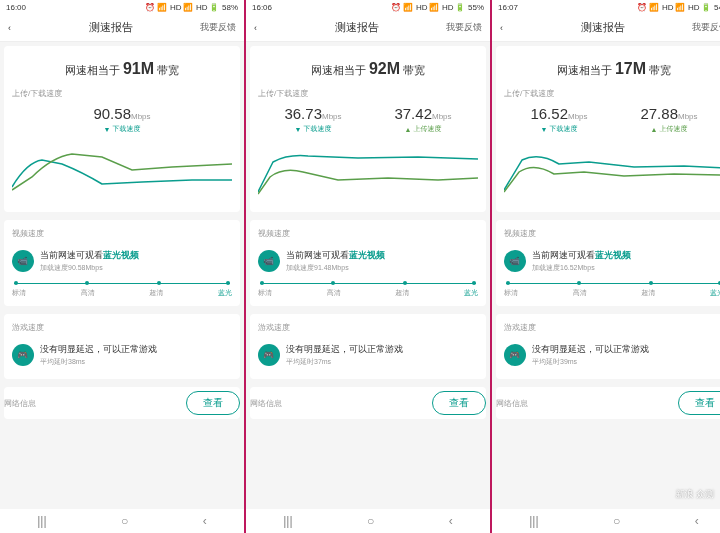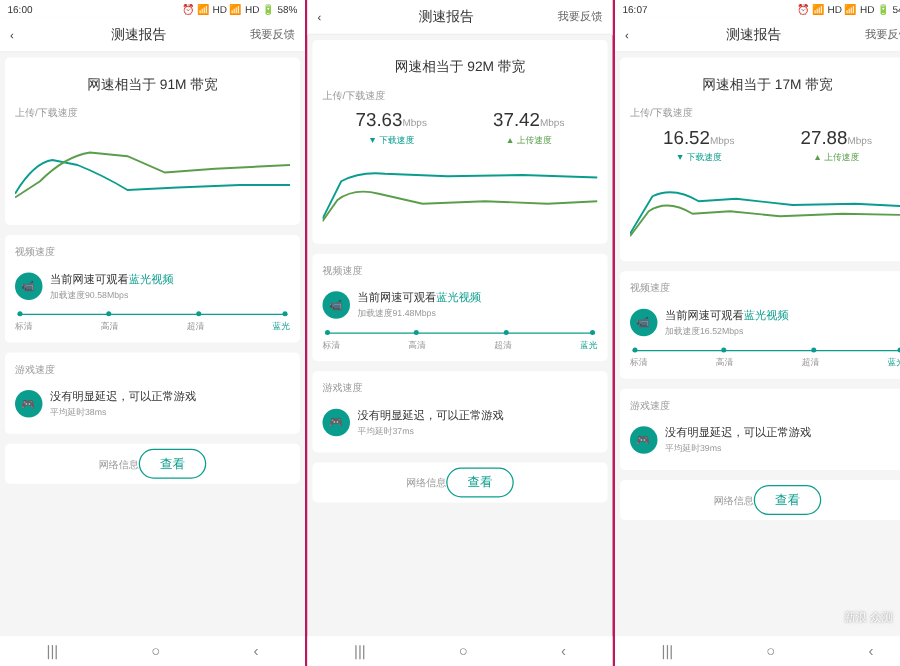--- a/index.html
+++ b/index.html
@@ -7,44 +7,44 @@
 .phone{flex:1;background:#f5f5f5;border-right:2px solid #be185d;display:flex;flex-direction:column;font-size:9px}
 .phone:last-child{border-right:none}
 .status{height:14px;background:#fff;display:flex;justify-content:space-between;align-items:center;padding:0 6px;font-size:8px;color:#333}
 .status-r{display:flex;gap:2px;align-items:center}
 .hdr{height:28px;background:#fff;display:flex;align-items:center;padding:0 8px;border-bottom:1px solid #eee}
 .back{width:14px;color:#333}
 .title{flex:1;text-align:center;font-size:11px;color:#333}
 .fb{font-size:9px;color:#666}
 .card{background:#fff;margin:4px;border-radius:4px;padding:8px}
 .summary{text-align:center;font-size:11px;color:#333;padding:6px 0 10px}
-.summary .big{font-size:11px;font-weight:400}
+.summary .big{font-size:16px;font-weight:700}
 .sub{font-size:8px;color:#999;margin-bottom:6px}
 .speeds{display:flex;justify-content:space-around;margin-bottom:4px}
 .spd{text-align:center}
 .spd-v{font-size:15px;color:#333}
 .spd-u{font-size:8px;color:#999}
 .spd-l{font-size:7px;margin-top:2px;display:flex;align-items:center;justify-content:center;gap:2px}
 .dn{color:#0a9d8e}
 .up{color:#5a9e4a}
 .chart{height:60px;margin-top:4px}
 .sec{display:flex;align-items:center;gap:6px;padding:4px 0}
 .icon{width:22px;height:22px;border-radius:50%;background:#0a9d8e;display:flex;align-items:center;justify-content:center;color:#fff;flex-shrink:0}
 .sec-txt{flex:1}
 .sec-t{font-size:9px;color:#333}
-.sec-t .hl{color:#0a9d8e;font-weight:400}
+.sec-t .hl{color:#0a9d8e;font-weight:700}
 .sec-s{font-size:7px;color:#999;margin-top:1px}
 .qbar{margin-top:6px}
 .qline{height:1px;background:#0a9d8e;position:relative;margin:4px 2px}
 .qline::before,.qline::after{content:'';position:absolute;width:4px;height:4px;background:#0a9d8e;border-radius:50%;top:-2px}
 .qline::before{left:0}.qline::after{right:0}
 .qdot{position:absolute;width:4px;height:4px;background:#0a9d8e;border-radius:50%;top:-2px}
 .qlbls{display:flex;justify-content:space-between;font-size:7px;color:#999;margin-top:4px}
 .qlbls span:last-child{color:#0a9d8e}
-.view{display:flex;align-items:center;justify-content:center;padding:4px 0}
+.view{display:flex;align-items:center;justify-content:space-between;padding:4px 0}
 .vbtn{border:1px solid #0a9d8e;color:#0a9d8e;padding:4px 16px;border-radius:12px;font-size:10px}
 .nav{height:24px;background:#fff;display:flex;justify-content:space-around;align-items:center;margin-top:auto;color:#888}
 .nav span{font-size:12px}
 .watermark{position:absolute;bottom:33px;right:6px;font-size:9px;color:#fff;text-shadow:0 0 2px rgba(0,0,0,0.5);text-align:right;line-height:1.2}
 </style>
 </head>
 <body>
 
 <div id="container" style="display:flex;width:100%">
     <div class="phone">
@@ -54,20 +54,24 @@
       </div>
 <div class="hdr">
 <span class="back">‹</span>
 <span class="title">测速报告</span>
 <span class="fb">我要反馈</span>
 </div>
 <div class="card">
 <div class="summary">网速相当于 <span class="big">91M</span> 带宽</div>
 <div class="sub">上传/下载速度</div>
 <div class="speeds">
+<div class="spd">
+            <div><span class="spd-v">90.58</span><span class="spd-u">Mbps</span></div>
+            <div class="spd-l dn"><span>▼</span>下载速度</div>
+          </div>
 </div>
 <svg class="chart" viewBox="0 0 220 60" preserveAspectRatio="none">
           <path d="M0,45 Q15,20 30,18 L50,22 Q70,30 90,42 L130,40 L180,38 L220,38" stroke="#0a9d8e" stroke-width="1.5" fill="none"></path>
           <path d="M0,48 L20,35 Q40,15 60,12 L90,15 L120,28 L160,25 L220,22" stroke="#5a9e4a" stroke-width="1.5" fill="none"></path>
         </svg>
 </div>
 <div class="card">
 <div class="sub">视频速度</div>
 <div class="sec">
           <div class="icon">📹</div>
@@ -103,31 +107,35 @@
 <span class="sub" style="margin:0">网络信息</span>
 <span class="vbtn">查看</span>
 </div>
 <div class="nav">
         <span>|||</span>
         <span>○</span>
         <span>‹</span>
       </div>
 </div>
     <div class="phone">
+<div class="status">
+        <span>16:06</span>
+        <span class="status-r">⏰ 📶 HD 📶 HD 🔋 55%</span>
+      </div>
 <div class="hdr">
 <span class="back">‹</span>
 <span class="title">测速报告</span>
 <span class="fb">我要反馈</span>
 </div>
 <div class="card">
 <div class="summary">网速相当于 <span class="big">92M</span> 带宽</div>
 <div class="sub">上传/下载速度</div>
 <div class="speeds">
 <div class="spd">
-            <div><span class="spd-v">73.63</span><span class="spd-u">Mbps</span></div>
+            <div><span class="spd-v">36.73</span><span class="spd-u">Mbps</span></div>
             <div class="spd-l dn"><span>▼</span>下载速度</div>
           </div>
 <div class="spd">
             <div><span class="spd-v">37.42</span><span class="spd-u">Mbps</span></div>
             <div class="spd-l up"><span>▲</span>上传速度</div>
           </div>
 </div>
 <svg class="chart" viewBox="0 0 220 60" preserveAspectRatio="none">
           <path d="M0,50 L15,20 Q30,12 50,14 L100,16 L160,15 L220,17" stroke="#0a9d8e" stroke-width="1.5" fill="none"></path>
           <path d="M0,52 L12,35 Q25,25 45,30 L80,38 L130,36 L180,38 L220,36" stroke="#5a9e4a" stroke-width="1.5" fill="none"></path>

